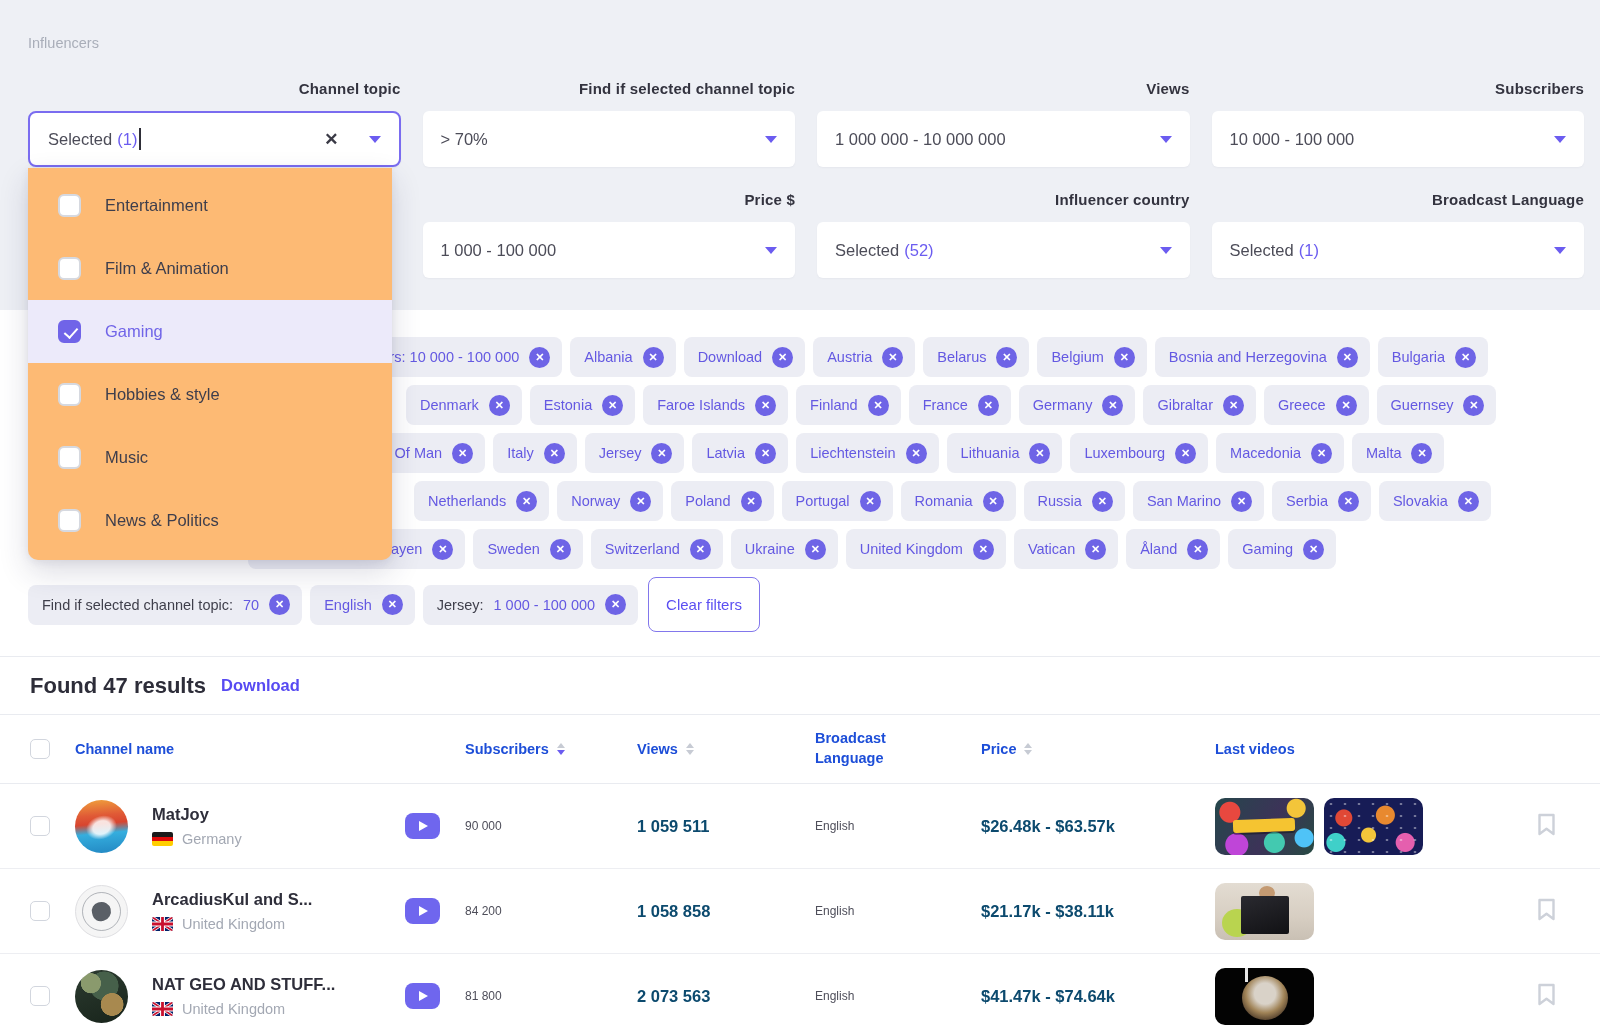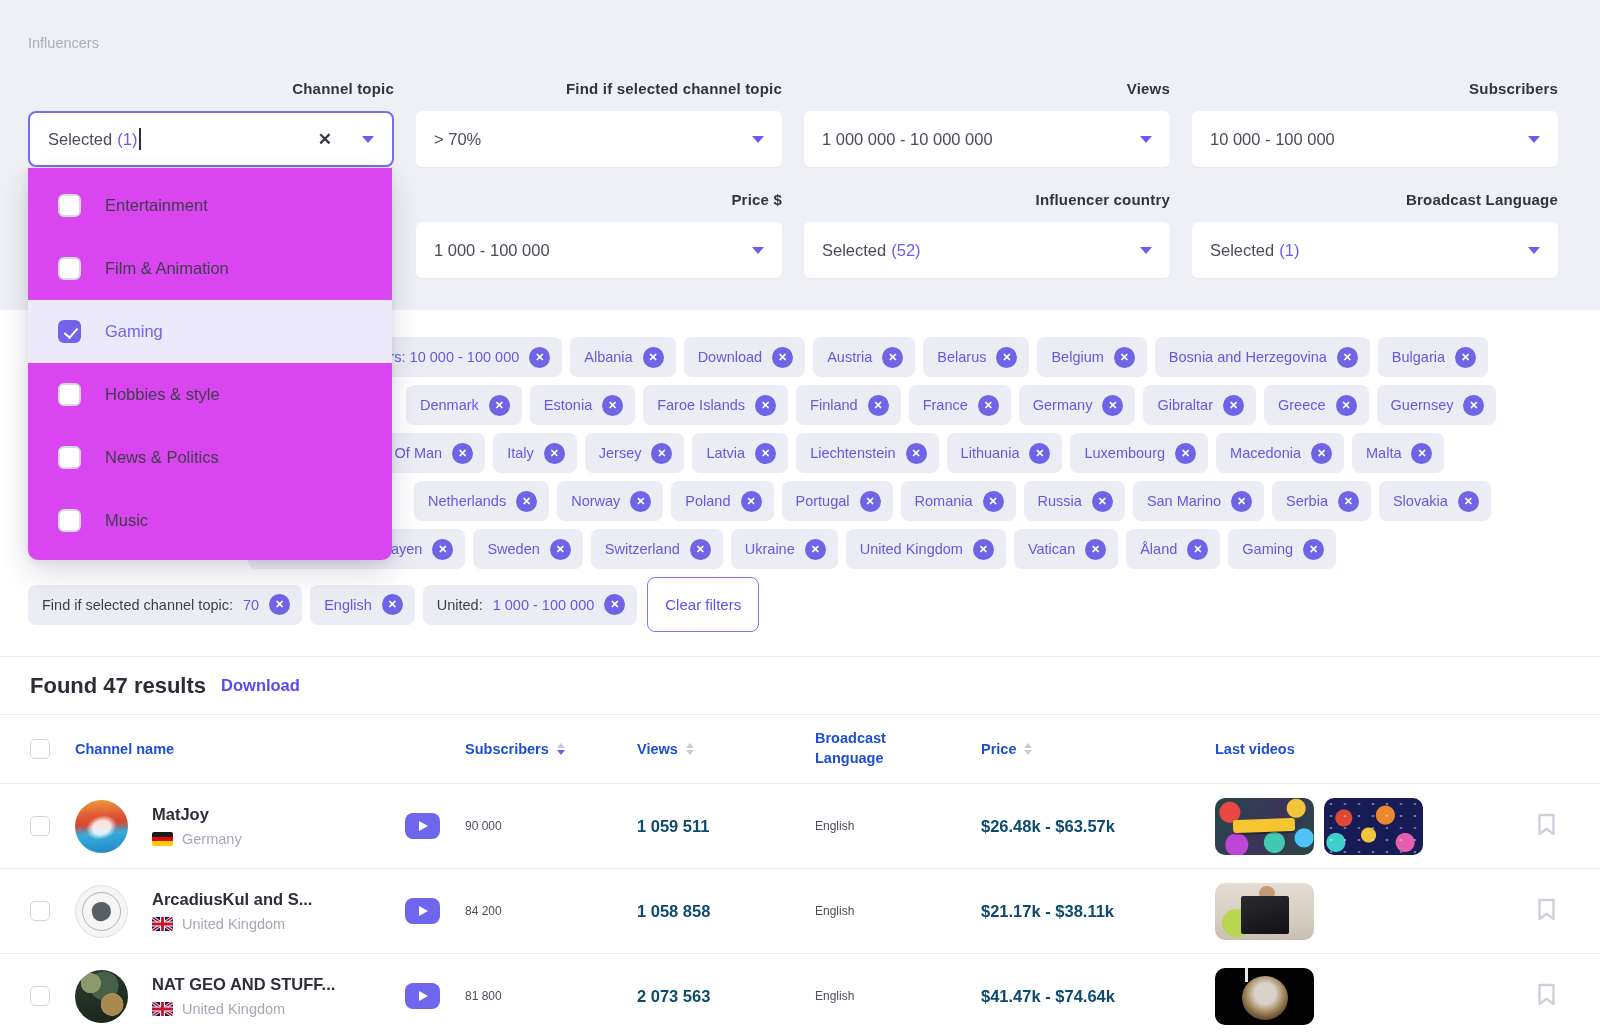--- a/index.html
+++ b/index.html
@@ -2,42 +2,42 @@
 <html><head>
 <meta charset="utf-8">
 <style>
   * { box-sizing: border-box; }
   html,body { margin:0; padding:0; }
   body {
     width:1600px; height:1035px; overflow:hidden; position:relative;
     font-family:"Liberation Sans", sans-serif; background:#ffffff; color:#3c3c4e;
   }
   
-  .top { background:#eef0f5; height:310px; padding:34px 42px 0 28px; }
+  .top { background:#eef0f5; height:310px; padding:34px 16px 0 28px; }
   .crumb { font-size:14.5px; color:#a9aeb9; margin-bottom:28px; line-height:18px; }
   .fgrid { display:grid; grid-template-columns:repeat(4,1fr); column-gap:22px;text-align:right; }
   .fgrid + .fgrid { margin-top:24px; }
   .flabel { font-size:15px; font-weight:600; color:#33333f; margin-bottom:13px; line-height:18px; letter-spacing:.2px; }
   .finput {
     height:56px; background:#fff; border-radius:6px; display:flex; align-items:center;
     padding:0 18px; font-size:16.5px; color:#4c4c58; cursor:pointer;
     box-shadow:0 1px 2px rgba(30,30,60,.04); white-space:nowrap;
   }
   .finput.active { border:2px solid #7a6cf0; border-radius:8px; }
   .val-accent { color:#6b5cf0; margin-left:5px; }
   .cursor-bar { width:1.5px; height:22px; background:#2e2e38; margin-left:2px; }
   .caret {
     margin-left:auto; width:0; height:0; flex:none;
     border-left:6px solid transparent; border-right:6px solid transparent; border-top:7px solid #6b5cf0;
   }
   .clear-x { margin-left:auto; color:#3a3a46; font-size:17px; font-weight:700; cursor:pointer; }
   .clear-x + .caret { margin-left:30px; }
   
   .topic-dd {
-    position:absolute; left:28px; top:168px; width:364px; background:#d946ef; z-index:50;
+    position:absolute; left:28px; top:168px; width:364px; background:#fdba74; z-index:50;
     border-radius:0 0 10px 10px; padding:6px 0 8px;
     box-shadow:0 12px 30px rgba(40,40,80,.16), 0 2px 8px rgba(40,40,80,.08);
   }
   .opt { height:63px; display:flex; align-items:center; gap:24px; padding:0 20px 0 30px; font-size:16.5px; color:#3e3e4c; cursor:pointer; }
   .opt .cb { width:23px; height:23px; border:2px solid #d6d9e0; border-radius:6px; background:#fff; flex:none; position:relative; }
   .opt.checked { background:#eceafa; color:#7064e8; }
   .opt.checked .cb { background:#7064e8; border-color:#7064e8; }
   .opt.checked .cb::after {
     content:""; position:absolute; left:6.5px; top:2.5px; width:6px; height:11px;
     border:solid #fff; border-width:0 2.5px 2.5px 0; transform:rotate(42deg);
@@ -393,21 +393,21 @@
     <div class="chip">
         <span class="pre">Find if selected channel topic: </span>
         <span class="chip-label">70</span>
         <span class="x">✕</span>
       </div>
       <div class="chip">
         <span class="chip-label">English</span>
         <span class="x">✕</span>
       </div>
       <div class="chip">
-        <span class="pre">United: </span>
+        <span class="pre">Jersey: </span>
         <span class="chip-label">1 000 - 100 000</span>
         <span class="x">✕</span>
       </div>
       <button class="clear-btn" id="clearFilters">Clear filters</button>
   </div>
 </div>
 
 <div class="results">
   <span class="found">Found 47 results</span>
   <span class="download">Download</span>
@@ -563,19 +563,19 @@
     <div class="opt checked">
       <span class="cb"></span>
       <span class="opt-label">Gaming</span>
     </div>
     <div class="opt">
       <span class="cb"></span>
       <span class="opt-label">Hobbies &amp; style</span>
     </div>
     <div class="opt">
       <span class="cb"></span>
-      <span class="opt-label">News &amp; Politics</span>
+      <span class="opt-label">Music</span>
     </div>
     <div class="opt">
       <span class="cb"></span>
-      <span class="opt-label">Music</span>
+      <span class="opt-label">News &amp; Politics</span>
     </div>
   </div>
 
 </body></html>

